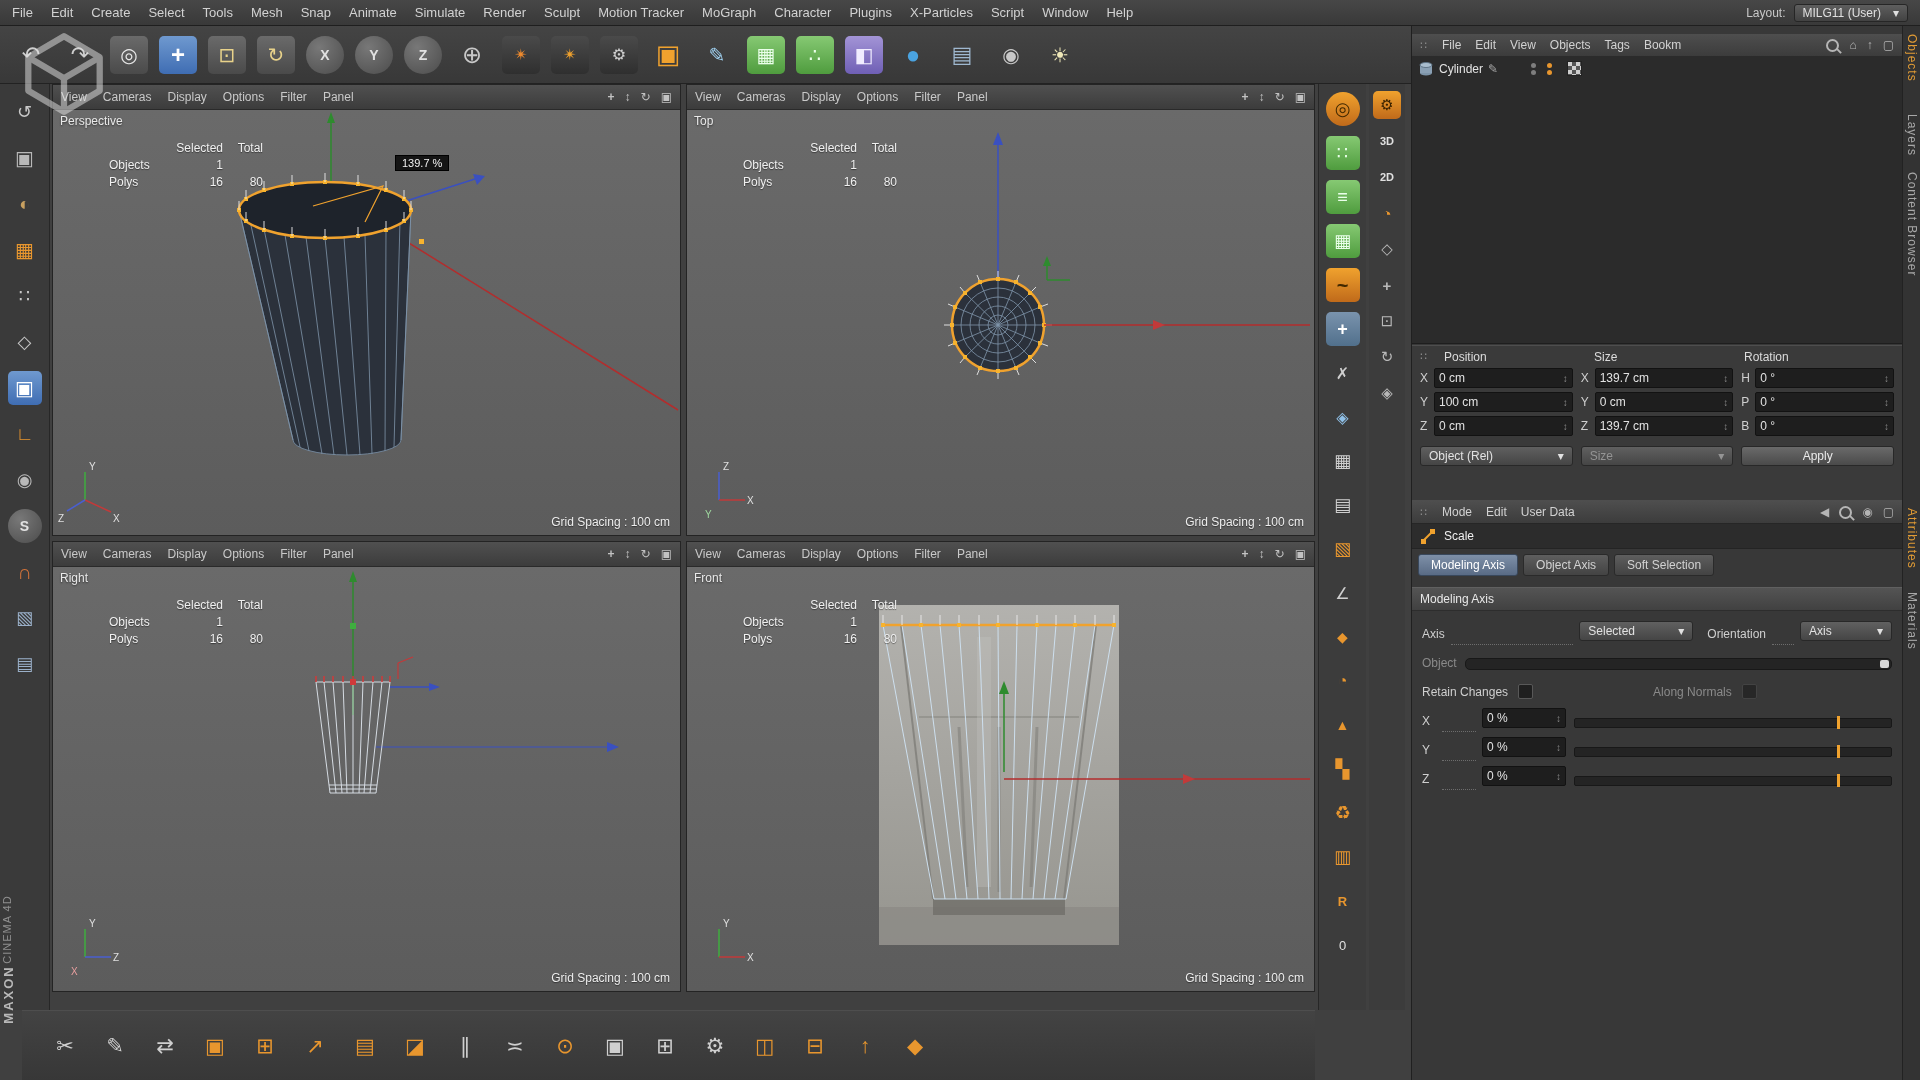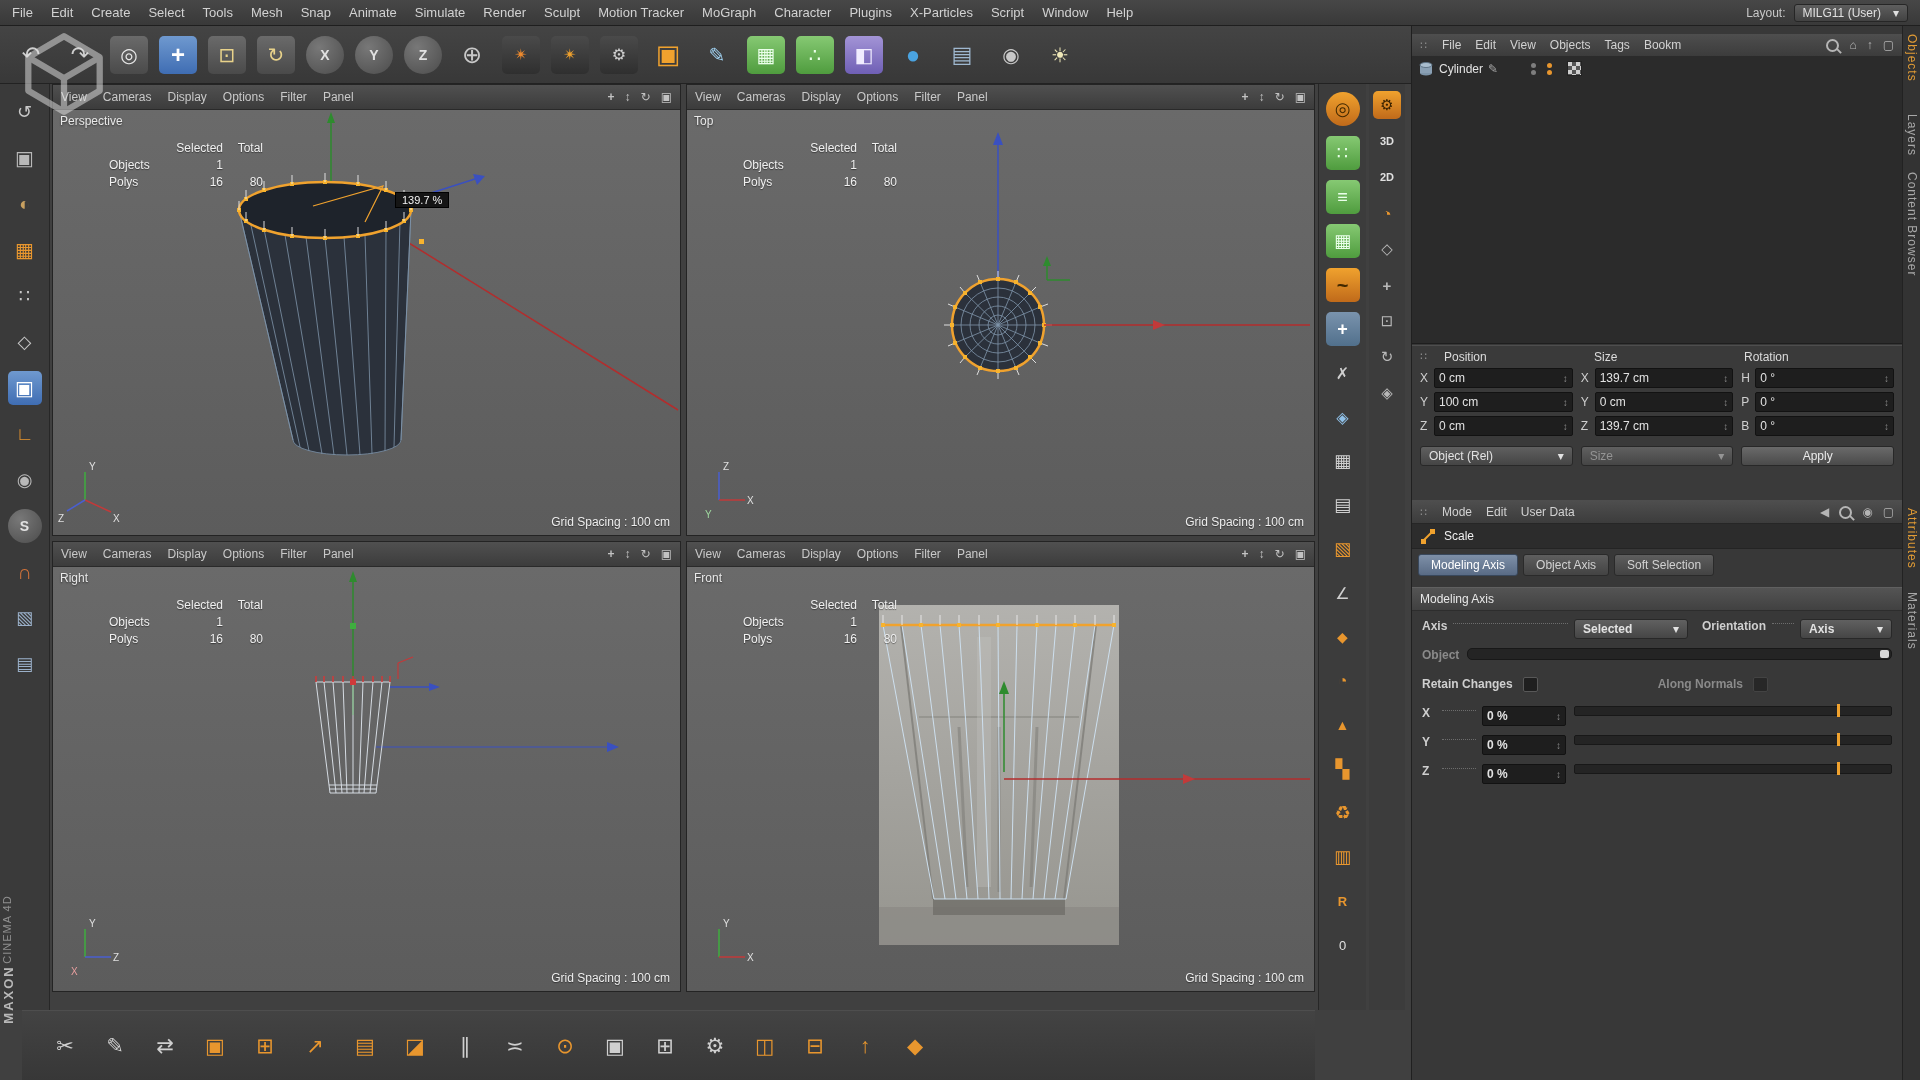--- a/index.html
+++ b/index.html
@@ -33,21 +33,21 @@
   .vp-hicons{margin-left:auto;display:flex;gap:10px;color:#c2c2c2;font-size:12px;}
   .vp-body{position:absolute;top:25px;left:0;right:0;bottom:0;background:linear-gradient(#6a6a6a,#5c5c5c);overflow:hidden;}
   .vp-body svg{position:absolute;inset:0;}
   .vp-label{position:absolute;left:7px;top:4px;color:#e9e9e9;text-shadow:0 1px 2px rgba(0,0,0,.55);}
   .vp-hud{position:absolute;left:56px;top:30px;display:grid;grid-template-columns:60px 54px 40px;line-height:17px;
           color:#f0f0f0;text-shadow:0 1px 1px rgba(0,0,0,.45);}
   .vp-hud span{text-align:right;}
   .vp-hud .lab{text-align:left;}
   .vp-grid-label{position:absolute;right:10px;bottom:6px;color:#ededed;text-shadow:0 1px 1px rgba(0,0,0,.45);}
   .vp-tooltip{position:absolute;left:342px;top:45px;background:#151515;border:1px solid #000;color:#f2f2f2;
-              padding:1px 6px;font-size:11px;margin-top:37px;}
+              padding:1px 6px;font-size:11px;}
   
   #palette1{position:absolute;left:1318px;top:84px;width:48px;height:926px;background:#3c3c3c;border-left:1px solid #272727;
             display:flex;flex-direction:column;align-items:center;gap:2px;padding-top:4px;box-sizing:border-box;}
   #palette2{position:absolute;left:1369px;top:84px;width:36px;height:926px;background:#3c3c3c;
             display:flex;flex-direction:column;align-items:center;gap:2px;padding-top:4px;box-sizing:border-box;}
   .pl-btn{width:42px;height:42px;display:flex;align-items:center;justify-content:center;flex:0 0 auto;}
   .pl-btn.small{width:32px;height:34px;}
   .pl-glyph{width:34px;height:34px;border-radius:5px;display:flex;align-items:center;justify-content:center;font-size:18px;}
   .pl-btn.small .pl-glyph{width:28px;height:28px;font-size:15px;}
   
@@ -84,21 +84,21 @@
              padding:2px 0;color:#eaeaea;}
   
   #attr-panel{position:absolute;top:474px;left:0;right:0;bottom:0;background:#383838;border-top:1px solid #4e4e4e;}
   .tool-row{display:flex;align-items:center;gap:8px;padding:4px 8px;background:#2c2c2c;border-bottom:1px solid #242424;color:#f0f0f0;}
   .tabs-row{display:flex;gap:5px;padding:5px 6px;}
   .tab{padding:3px 12px;border-radius:3px;background:linear-gradient(#5e5e5e,#434343);border:1px solid #2a2a2a;color:#d2d2d2;white-space:nowrap;}
   .tab.active{background:linear-gradient(#7e90a8,#596b85);border-color:#39485c;color:#fff;}
   .section-bar{margin-top:6px;background:linear-gradient(#545454,#414141);border-top:1px solid #606060;border-bottom:1px solid #2d2d2d;
                padding:4px 8px;color:#e8e8e8;}
   .attr-rows{padding:8px 10px;display:flex;flex-direction:column;gap:7px;}
-  .a-row{display:flex;align-items:flex-start;height:22px;font-weight:bold;}
+  .a-row{display:flex;align-items:flex-end;height:22px;}
   .lbl{color:#cfcfcf;white-space:nowrap;}
   .lbl.dim{color:#8a8a8a;}
   .leader{flex:1;border-bottom:1px dotted #6d6d6d;margin:0 6px;transform:translateY(4px);min-width:10px;}
   .chk{width:13px;height:13px;background:#1f1f1f;border:1px solid #585858;border-radius:2px;flex:0 0 auto;}
   .chk.dim{border-color:#434343;background:#272727;}
   .slider-track{flex:1;height:8px;background:#242424;border:1px solid #181818;border-radius:2px;position:relative;margin-left:8px;}
   .slider-tick{position:absolute;left:83%;top:-3px;width:3px;height:13px;background:#f0a22e;}
   .obj-track{flex:1;height:10px;background:#242424;border:1px solid #181818;border-radius:5px;position:relative;margin-left:8px;}
   .obj-knob{position:absolute;right:2px;top:1px;width:9px;height:8px;background:#d8d8d8;border-radius:2px;}
   .valbox{width:74px;flex:0 0 auto;}

